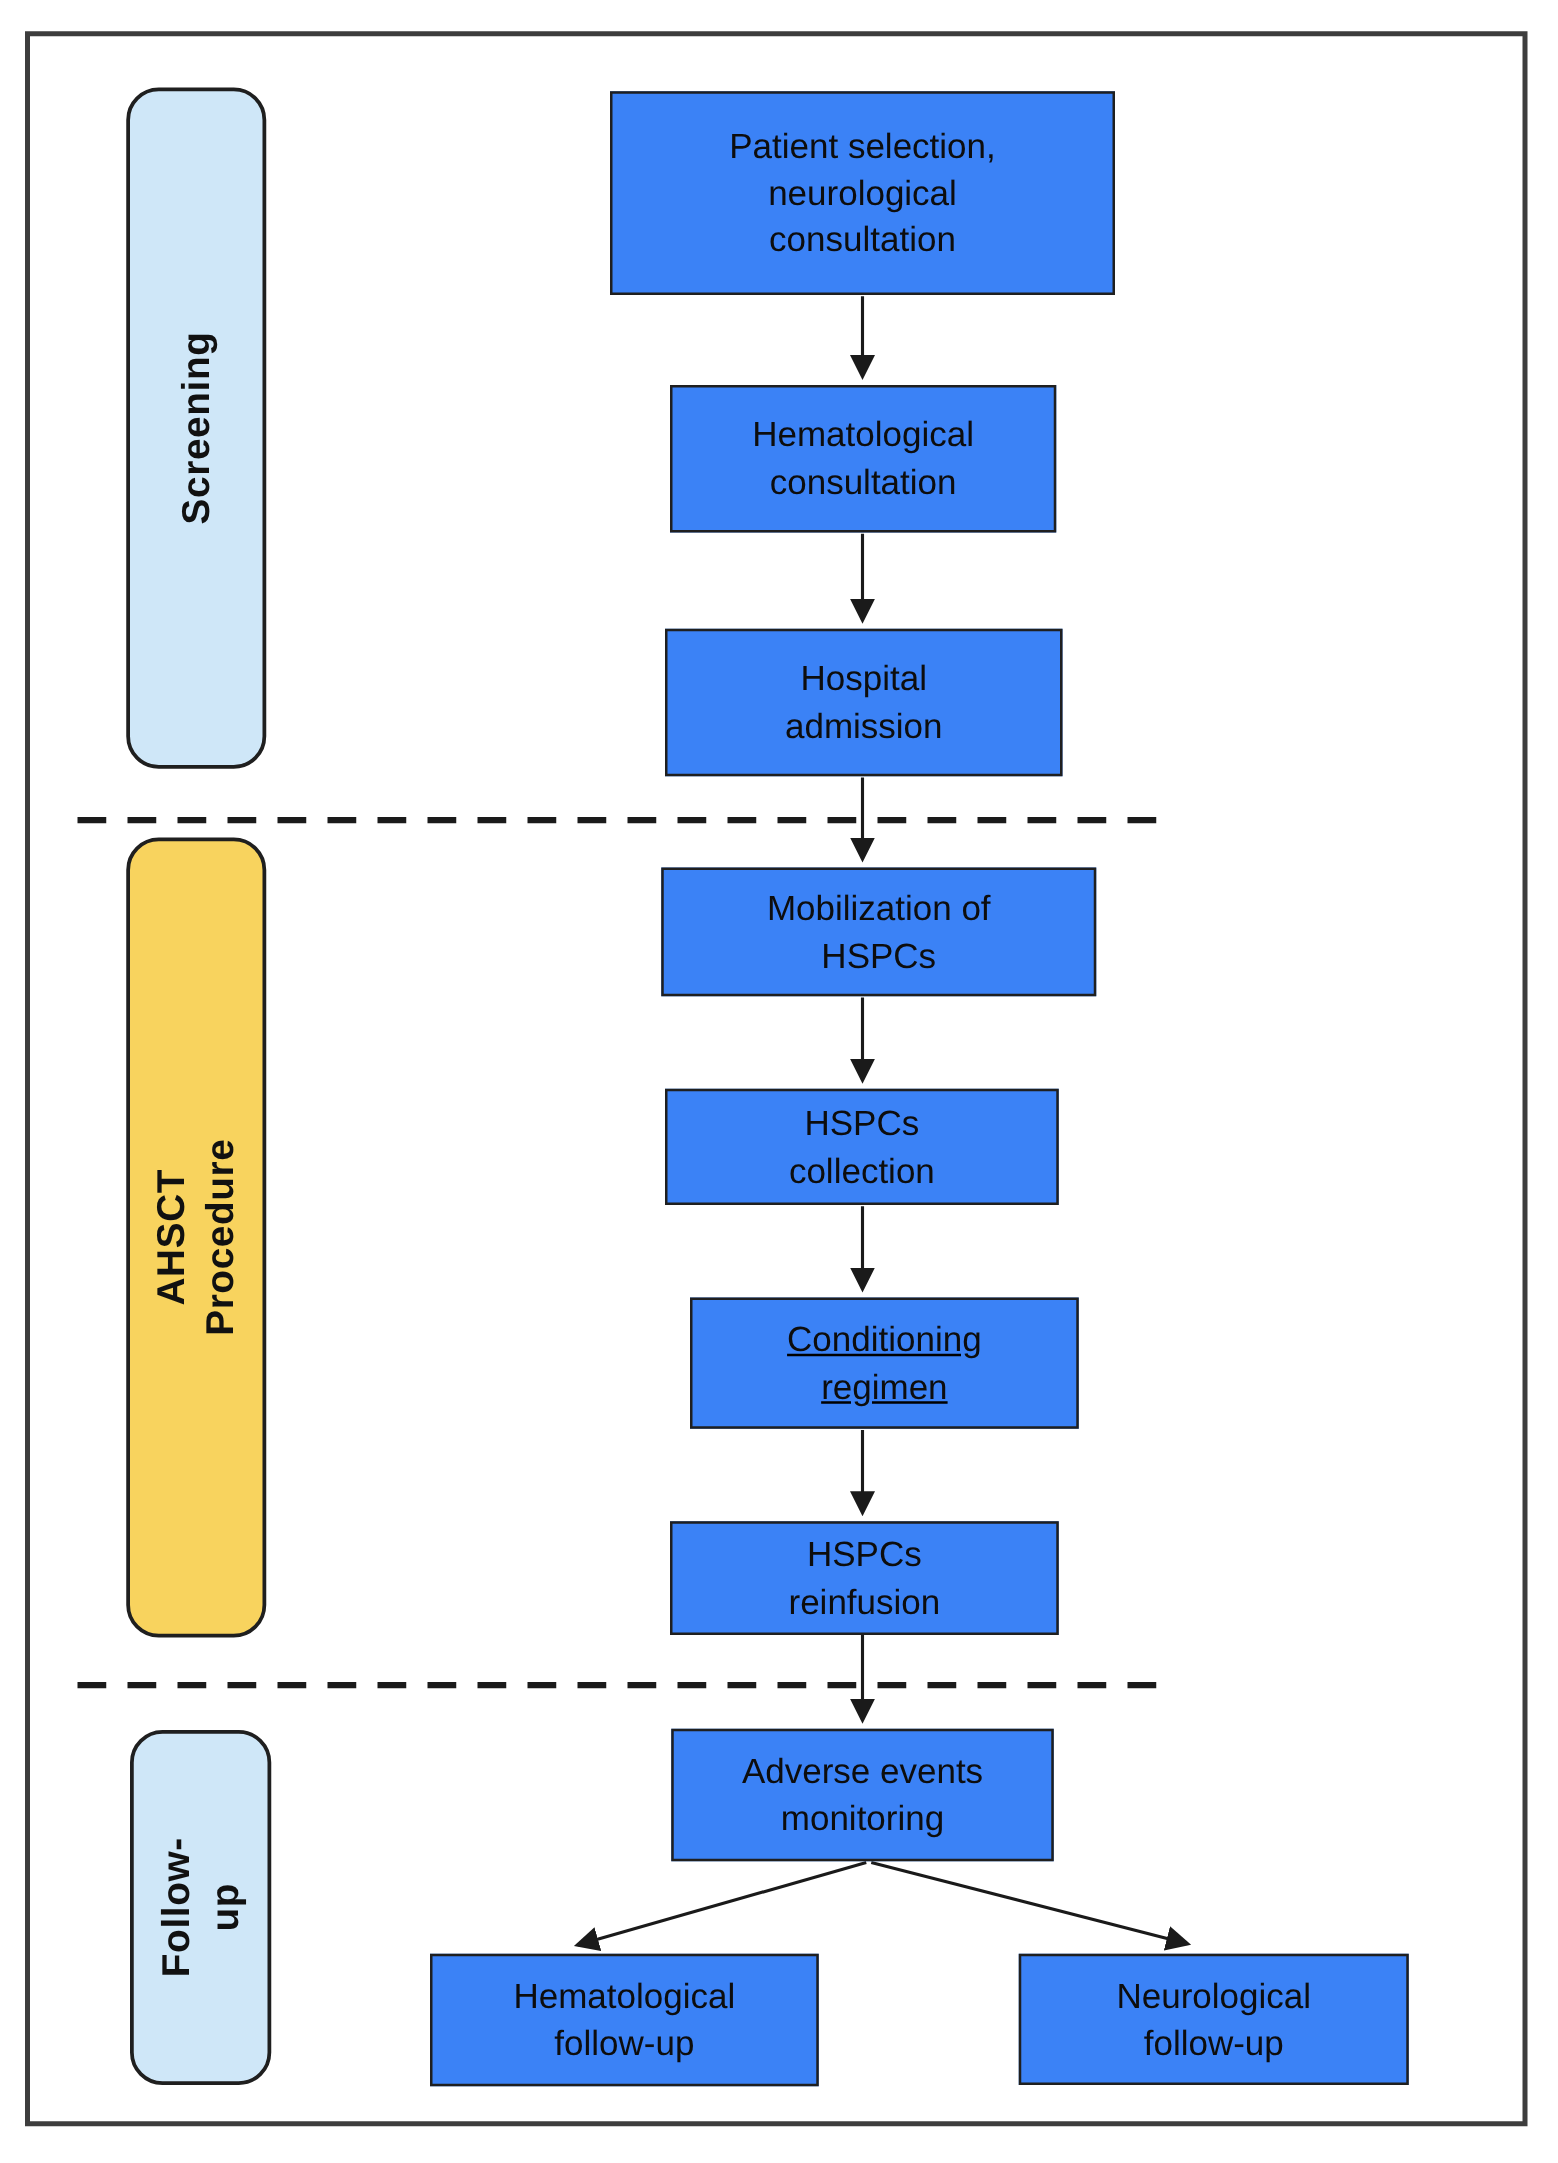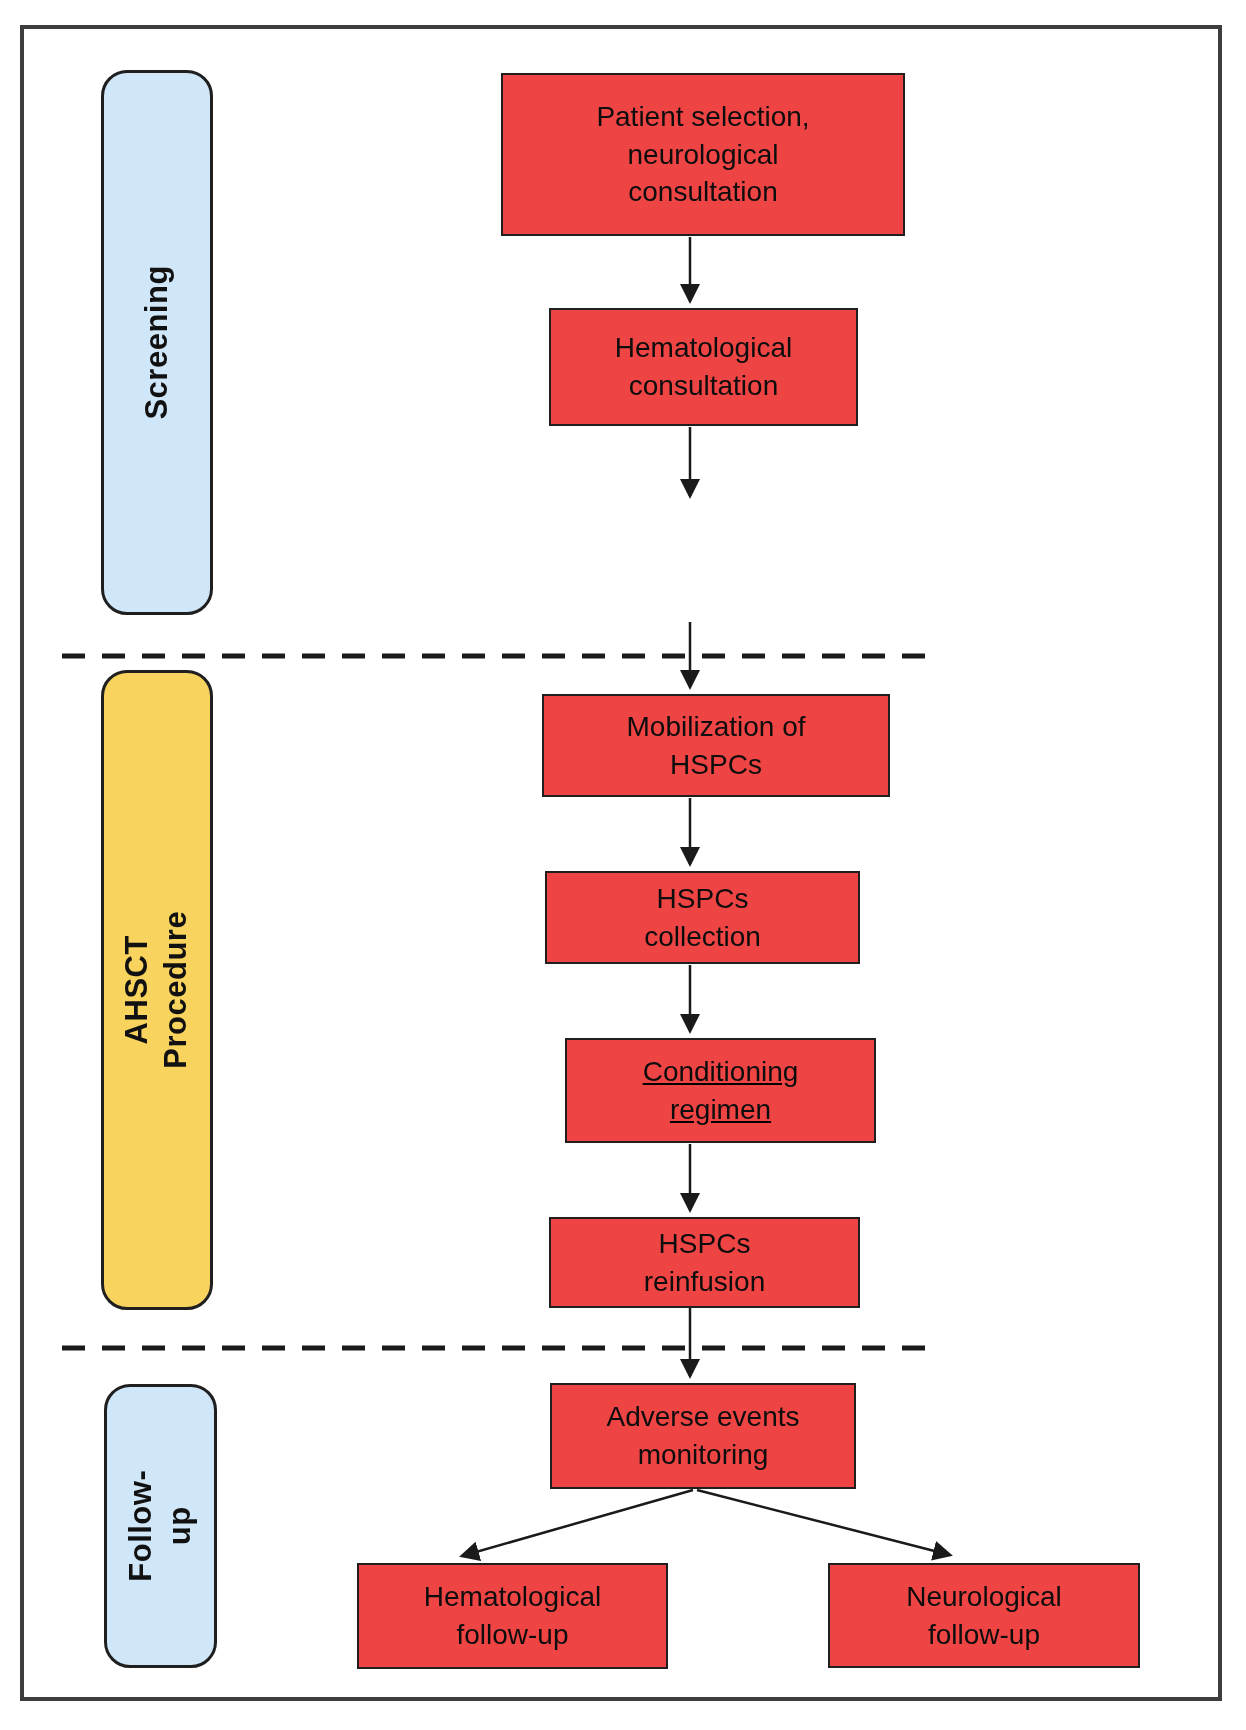--- a/index.html
+++ b/index.html
@@ -52,26 +52,25 @@
     line-height: 1.25;
     letter-spacing: 0.5px;
   }
   .phase-screening { background: var(--screening-fill, #cfe7f8); }
   .phase-procedure { background: var(--procedure-fill, #f8d35e); }
   .phase-followup  { background: var(--followup-fill, #cfe7f8); }
 
   .step {
     position: absolute;
     box-sizing: border-box;
-    background: #ef4444;
+    background: #3b82f6;
     border: 2px solid var(--box-border, #1f1f1f);
     display: flex;
     align-items: center;
     justify-content: center;
-    margin-left: 13px;
   }
   .step .step-label {
     font-size: 28px;
     color: #0d0d0d;
     white-space: pre-line;
     text-align: center;
     line-height: 1.35;
   }
 </style>
 </head>
@@ -116,20 +115,24 @@
 
   <div class="step" style="left:488px; top:73px; width:404px; height:163px;">
     <span class="step-label">Patient selection,
 neurological
 consultation</span>
   </div>
   <div class="step" style="left:536px; top:308px; width:309px; height:118px;">
     <span class="step-label">Hematological
 consultation</span>
   </div>
+  <div class="step" style="left:532px; top:503px; width:318px; height:118px;">
+    <span class="step-label">Hospital
+admission</span>
+  </div>
   <div class="step" style="left:529px; top:694px; width:348px; height:103px;">
     <span class="step-label">Mobilization of
 HSPCs</span>
   </div>
   <div class="step" style="left:532px; top:871px; width:315px; height:93px;">
     <span class="step-label">HSPCs
 collection</span>
   </div>
   <div class="step" style="left:552px; top:1038px; width:311px; height:105px;text-decoration:underline;">
     <span class="step-label">Conditioning

